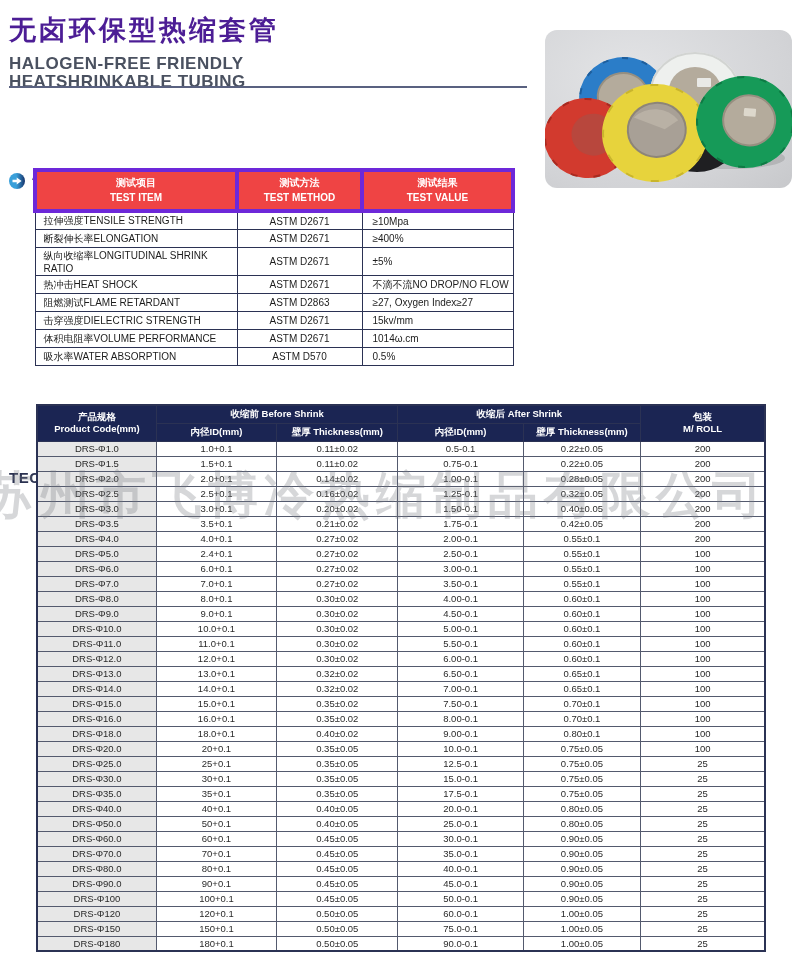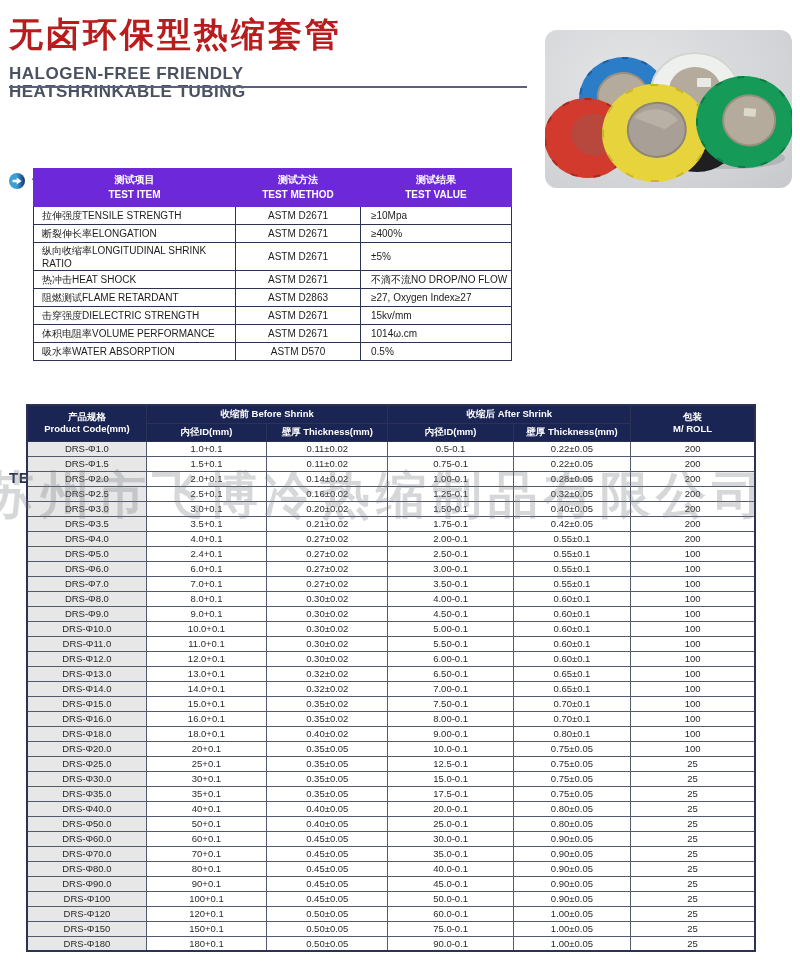--- a/index.html
+++ b/index.html
@@ -2,50 +2,50 @@
 <html><head>
 <meta charset="utf-8">
 <style>
   * { margin:0; padding:0; box-sizing:border-box; }
   html,body { background:#fff; }
   body { font-family:"Liberation Sans", sans-serif; color:#222; }
   .page { position:relative; width:800px; height:971px; background:#fff; overflow:hidden; }
 
   
   .hdr { position:absolute; left:9px; top:12px; }
-  .title-cn { font-size:34px; font-weight:bold; color:#b91c1c; letter-spacing:3px; }
+  .title-cn { font-size:27px; font-weight:bold; color:#4c1d95; letter-spacing:3px; }
   .sub { margin-top:7px; font-size:17px; font-weight:600; color:#4a5160; letter-spacing:.5px; line-height:1.08; }
   .rule { position:absolute; left:9px; top:86px; width:518px; height:2px; background:#596180; }
 
   
   .photo { position:absolute; left:545px; top:30px; width:247px; height:158px;
            border-radius:12px; background:radial-gradient(ellipse at 35% 30%, #e3e4e6 0%, #d2d3d6 70%, #c7c8cb 100%);
            overflow:hidden; }
 
   
   .sec-head { position:absolute; left:9px; display:flex; align-items:center;margin-top:36px; }
   .sec-head .ico { width:16px; height:16px; margin-right:8px; flex:0 0 auto; }
   .sec-cn { font-size:17px; font-weight:bold; color:#1b2a58; letter-spacing:2px; }
   .sec-bar { display:inline-block; width:2px; height:16px; background:#1b2a58; margin:0 7px 0 9px; }
   .sec-en { font-size:15px; font-weight:bold; color:#2a3150; letter-spacing:.6px; align-self:flex-end; padding-bottom:1px; }
   #perf-head { top:133px; }
   #spec-head { top:378px;flex-direction:column; }
 
   
   table { border-collapse:collapse; table-layout:fixed; }
   .perf-table { position:absolute; left:33px; top:168px; width:478px; border:1px solid #2b3254; }
-  .perf-table th { background:#6d28d9; color:#fff; font-size:10px; font-weight:bold;
-                   padding:4px 2px; line-height:1.45; border:1px solid #6d28d9; }
+  .perf-table th { background:#ef4444; color:#fff; font-size:10px; font-weight:bold;
+                   padding:4px 2px; line-height:1.45; border:4px solid #6d28d9; }
   .perf-table td { font-size:10px; color:#1c1c1c; height:18px; border:1px solid #2b3254; background:#fff; padding:1px 0; }
   .perf-table td:nth-child(1) { text-align:left; padding-left:8px; }
   .perf-table td:nth-child(2) { text-align:center; }
   .perf-table td:nth-child(3) { text-align:left; padding-left:10px; }
 
   
-  .spec-table { position:absolute; left:26px; top:404px; width:730px; border:2px solid #2b3254; }
+  .spec-table { position:absolute; left:36px; top:404px; width:730px; border:2px solid #2b3254; }
   .spec-table th { background:#1b2553; color:#fff; font-size:9.5px; font-weight:bold;
                    border:1px solid #2b3254; padding:2px 1px; line-height:1.35; }
   .spec-table td { font-size:9.5px; color:#2a2a2a; height:15px; text-align:center;
                    border:1px solid #545a6e; background:#fff; padding:0; }
   .spec-table td:first-child { background:#e7e7e7; }
 
   
   .watermark { position:absolute; left:-16px; top:462px; width:830px; font-size:50px; font-weight:bold;
                color:rgba(120,124,130,0.30); letter-spacing:6px; white-space:nowrap; pointer-events:none; z-index:6; }
 </style>

